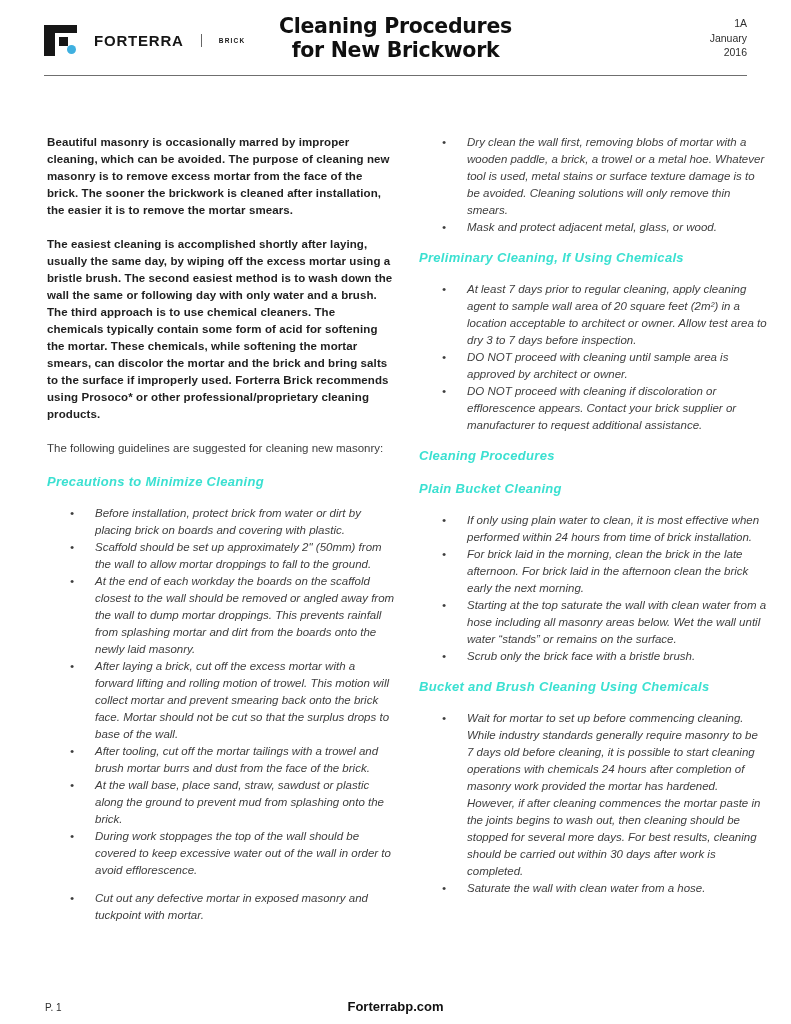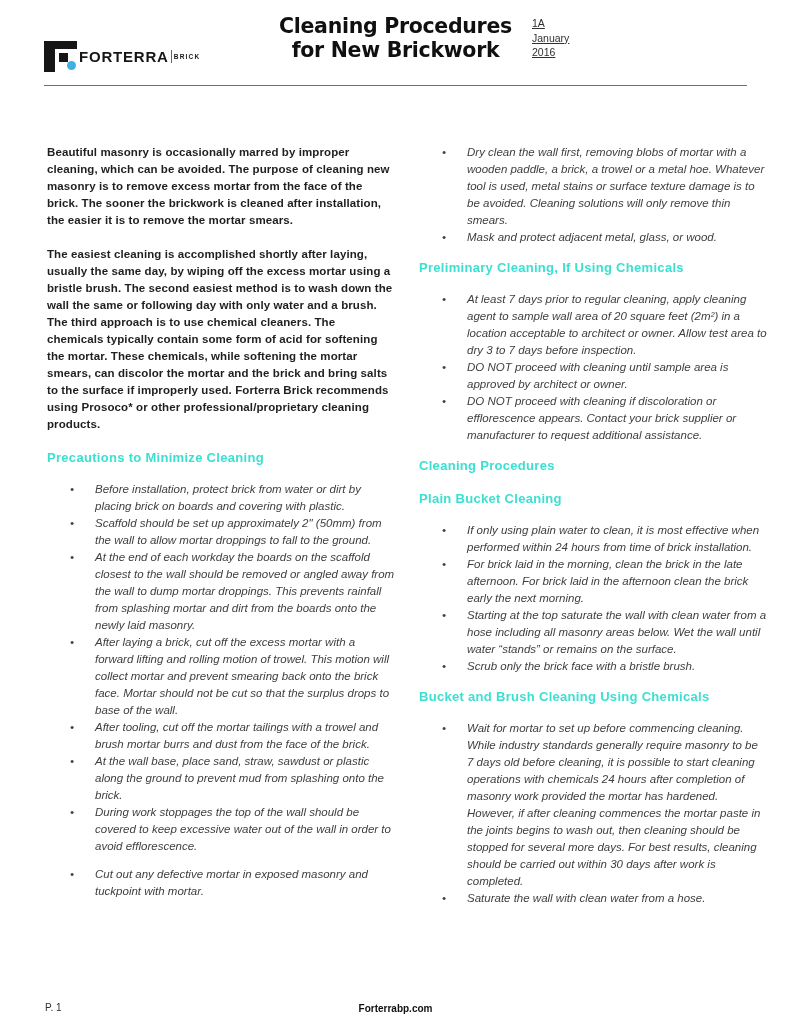--- a/index.html
+++ b/index.html
@@ -3,49 +3,49 @@
 <meta charset="utf-8">
 <style>
   html,body { margin:0; padding:0; background:#e8e8e8; }
   .page {
     position:relative; width:791px; height:1024px; background:#ffffff;
     font-family:"Liberation Sans", sans-serif; color:#3e3e3e; overflow:hidden;
     margin:0 auto;
   }
   
   header { display:flex; align-items:flex-start; padding:13px 44px 0 44px; }
-  .logo-wrap { display:flex; align-items:center; gap:2px; width:215px; margin-top:28px; }
+  .logo-wrap { display:flex; align-items:center; gap:17px; width:215px; margin-top:12px; }
   .logo-mark { width:33px; height:31px; flex:0 0 auto; }
   .brand { font-weight:900; font-size:15px; letter-spacing:0.8px; color:#161616; }
   .logo-sep { width:1px; height:13px; background:#666; }
   .brand-sub { font-weight:700; font-size:6.5px; letter-spacing:1.2px; color:#161616; }
   .doc-title {
     flex:1; text-align:center; font-family:"DejaVu Sans", sans-serif;
     font-weight:800; font-size:20.5px; line-height:1.18; color:#101010;
     letter-spacing:-0.3px; padding-top:1px;
   }
-  .doc-ref { width:215px; font-size:10.5px; line-height:1.4; color:#2f2f2f; padding-top:3px;text-decoration:underline; }
+  .doc-ref { width:215px; text-align:right; font-size:10.5px; line-height:1.4; color:#2f2f2f; padding-top:3px; }
   .rule { border:none; border-top:1.5px solid #6f6f6f; margin:13px 44px 0 44px; }
   
   main { display:flex; gap:24px; padding:14px 24px 0 47px; }
   .col { width:348px; font-size:11.5px; line-height:17px;margin-top:44px; }
   .para { margin:0 0 17px 0; }
   .para.bold { font-weight:700; color:#1f1f1f; letter-spacing:0.1px; }
   .accent-heading {
     color:#3be0d1; font-size:13px; font-weight:800; letter-spacing:0.3px;
-    margin:14px 0 16px 0; line-height:15px;
+    margin:14px 0 16px 0; line-height:15px;font-style:italic;
   }
   ul.blist { list-style:none; margin:0 0 11px 0; padding:0;font-style:italic; }
   ul.blist li { position:relative; padding-left:48px; margin:0; }
   ul.blist li::before { content:"\2022"; position:absolute; left:23px; top:0; color:#3e3e3e; }
   
   footer { position:absolute; left:44px; right:44px; bottom:10px; height:16px; }
   .page-num { position:absolute; left:1px; bottom:1px; font-size:10px; color:#2f2f2f; }
   .site { position:absolute; left:50%; transform:translateX(-50%); bottom:0;
-          font-weight:700; font-size:10px; color:#101010; }
+          font-weight:700; font-size:13px; color:#101010; }
 </style>
 </head>
 <body>
 
 <div class="page">
 
   <header>
     <div class="logo-wrap">
       <svg class="logo-mark" viewBox="0 0 33 31" xmlns="http://www.w3.org/2000/svg">
         <rect x="0" y="0" width="33" height="8" fill="#161616"></rect>
@@ -68,20 +68,21 @@
     </div>
   </header>
 
   <hr class="rule">
 
   <main>
 
     <section class="col">
       <p class="para bold">Beautiful masonry is occasionally marred by improper cleaning, which can be avoided. The purpose of cleaning new masonry is to remove excess mortar from the face of the brick. The sooner the brickwork is cleaned after installation, the easier it is to remove the mortar smears.</p>
       <p class="para bold">The easiest cleaning is accomplished shortly after laying, usually the same day, by wiping off the excess mortar using a bristle brush. The second easiest method is to wash down the wall the same or following day with only water and a brush. The third approach is to use chemical cleaners. The chemicals typically contain some form of acid for softening the mortar. These chemicals, while softening the mortar smears, can discolor the mortar and the brick and bring salts to the surface if improperly used. Forterra Brick recommends using Prosoco* or other professional/proprietary cleaning products.</p>
+      <p class="para">The following guidelines are suggested for cleaning new masonry:</p>
 
       <h2 class="accent-heading">Precautions to Minimize Cleaning</h2>
       <ul class="blist">
         <li>Before installation, protect brick from water or dirt by placing brick on boards and covering with plastic.</li>
         <li>Scaffold should be set up approximately 2" (50mm) from the wall to allow mortar droppings to fall to the ground.</li>
         <li>At the end of each workday the boards on the scaffold closest to the wall should be removed or angled away from the wall to dump mortar droppings. This prevents rainfall from splashing mortar and dirt from the boards onto the newly laid masonry.</li>
         <li>After laying a brick, cut off the excess mortar with a forward lifting and rolling motion of trowel. This motion will collect mortar and prevent smearing back onto the brick face. Mortar should not be cut so that the surplus drops to base of the wall.</li>
         <li>After tooling, cut off the mortar tailings with a trowel and brush mortar burrs and dust from the face of the brick.</li>
         <li>At the wall base, place sand, straw, sawdust or plastic along the ground to prevent mud from splashing onto the brick.</li>
         <li>During work stoppages the top of the wall should be covered to keep excessive water out of the wall in order to avoid efflorescence.</li>

